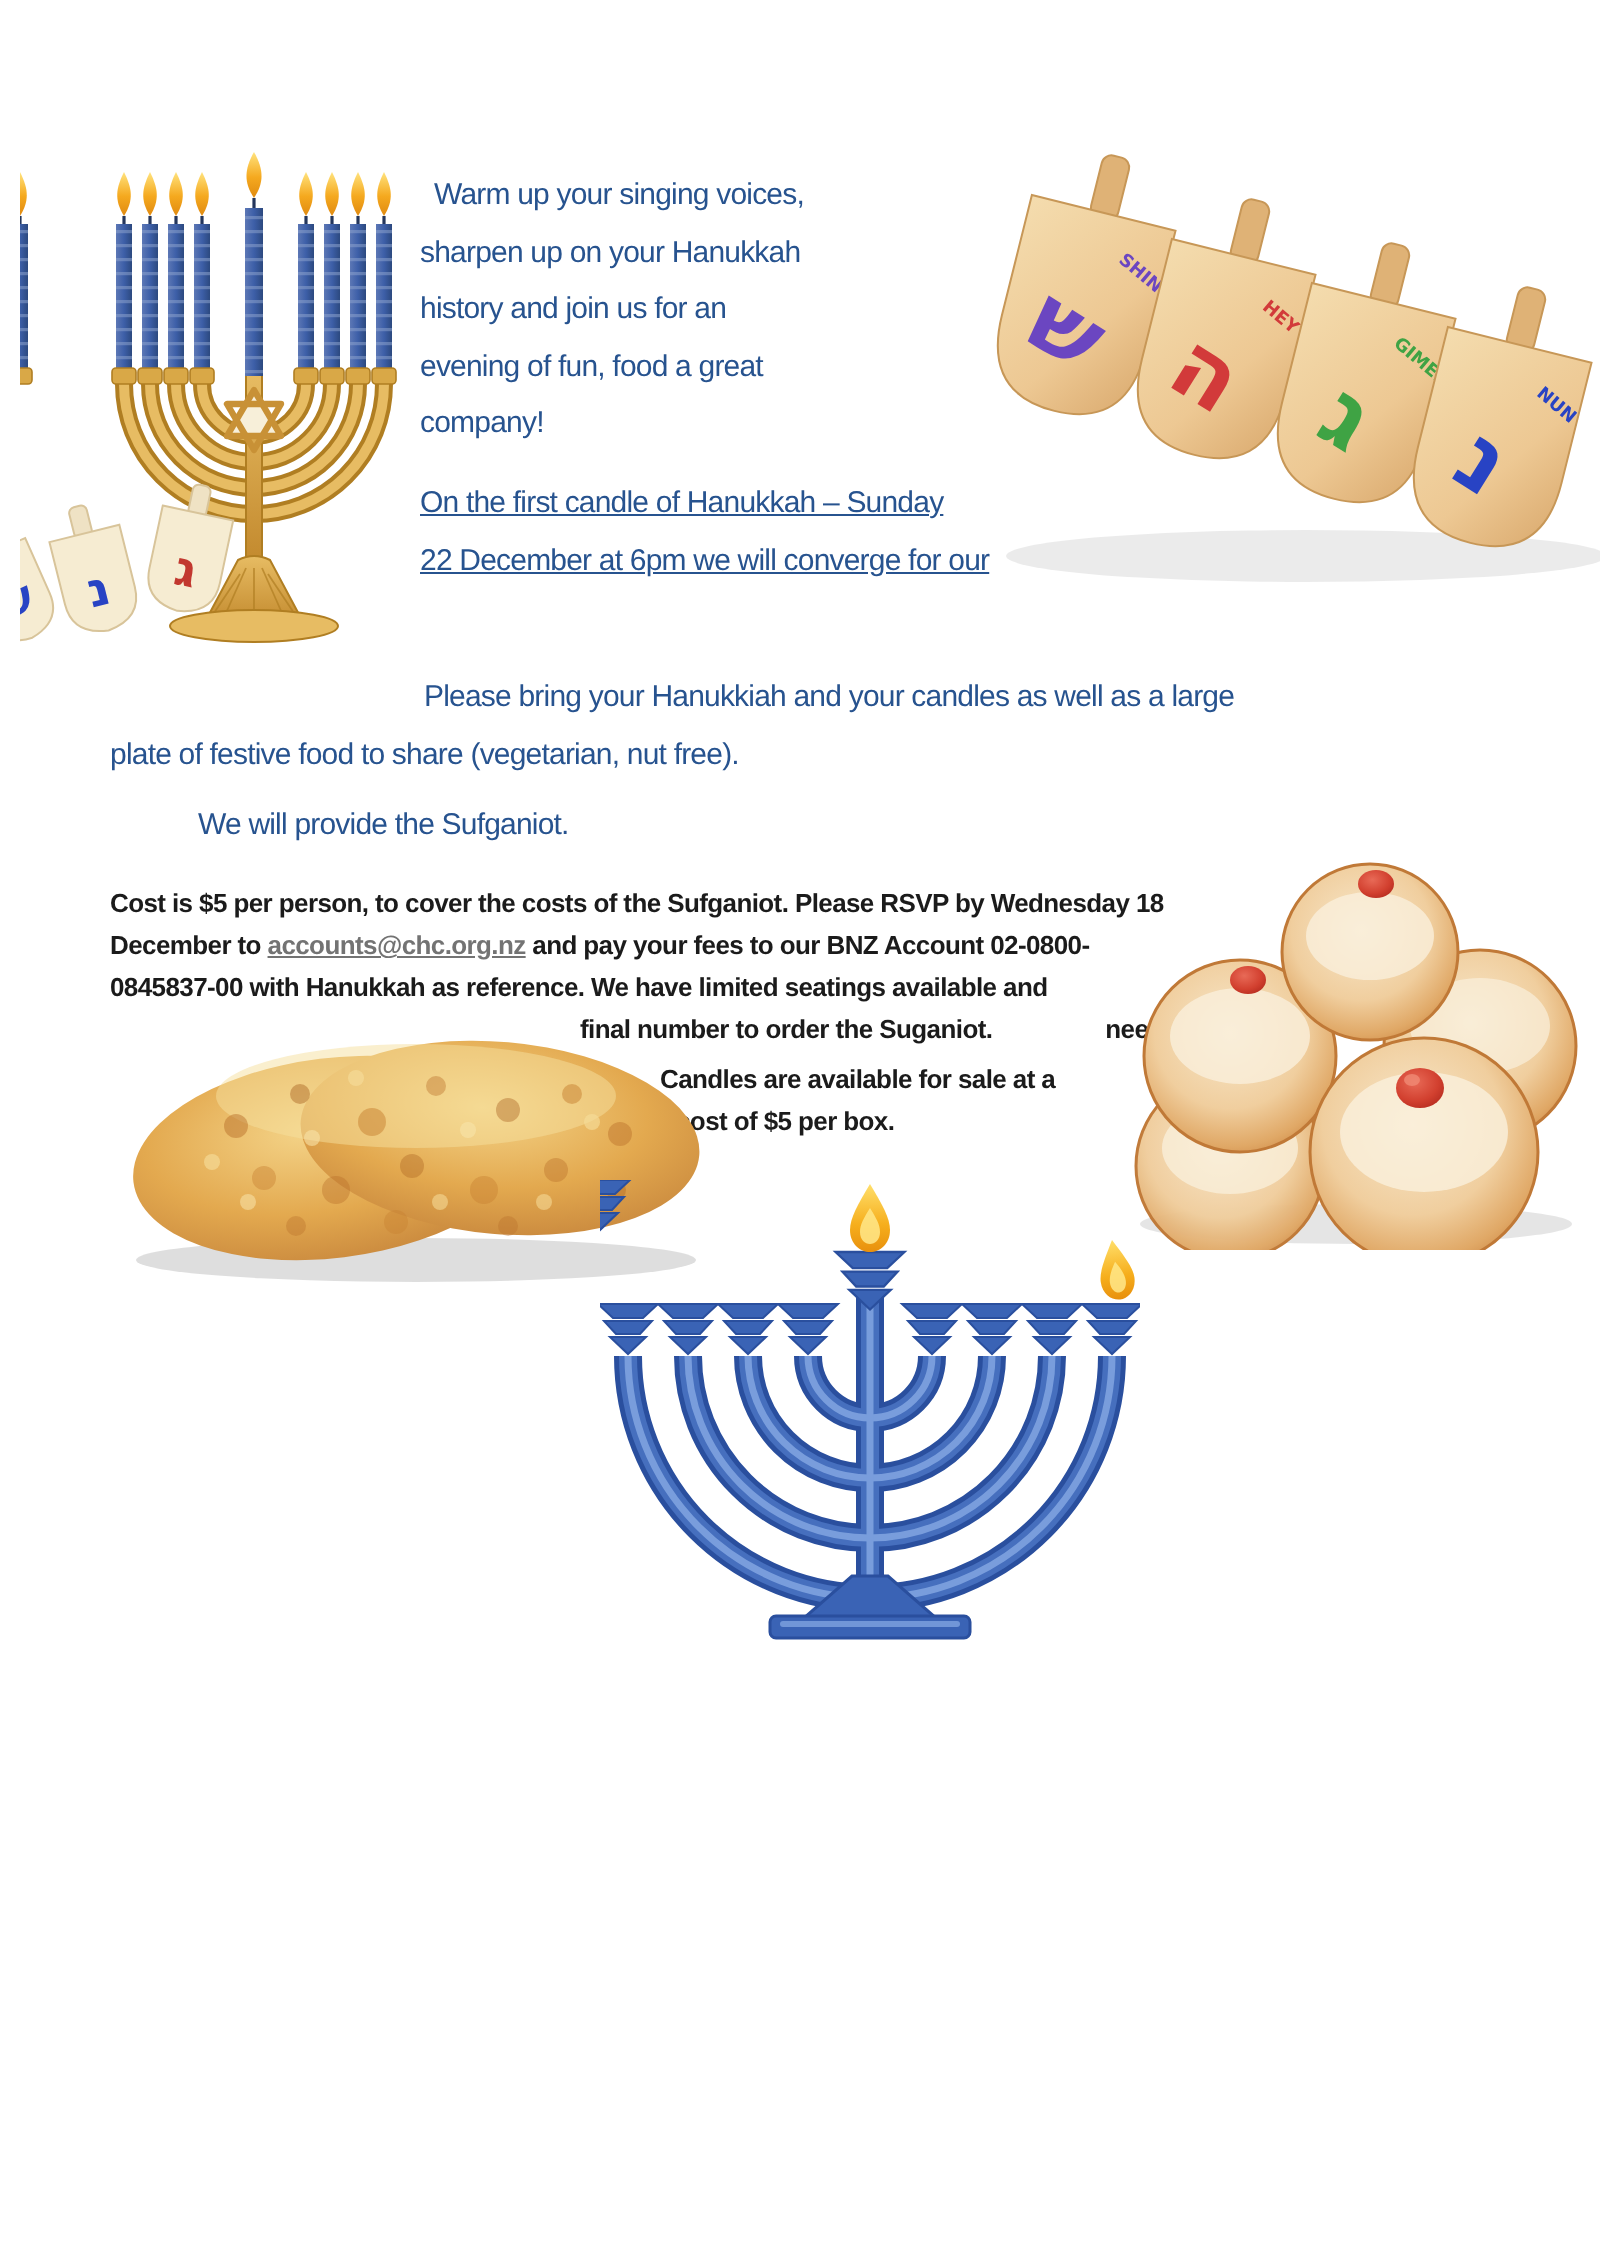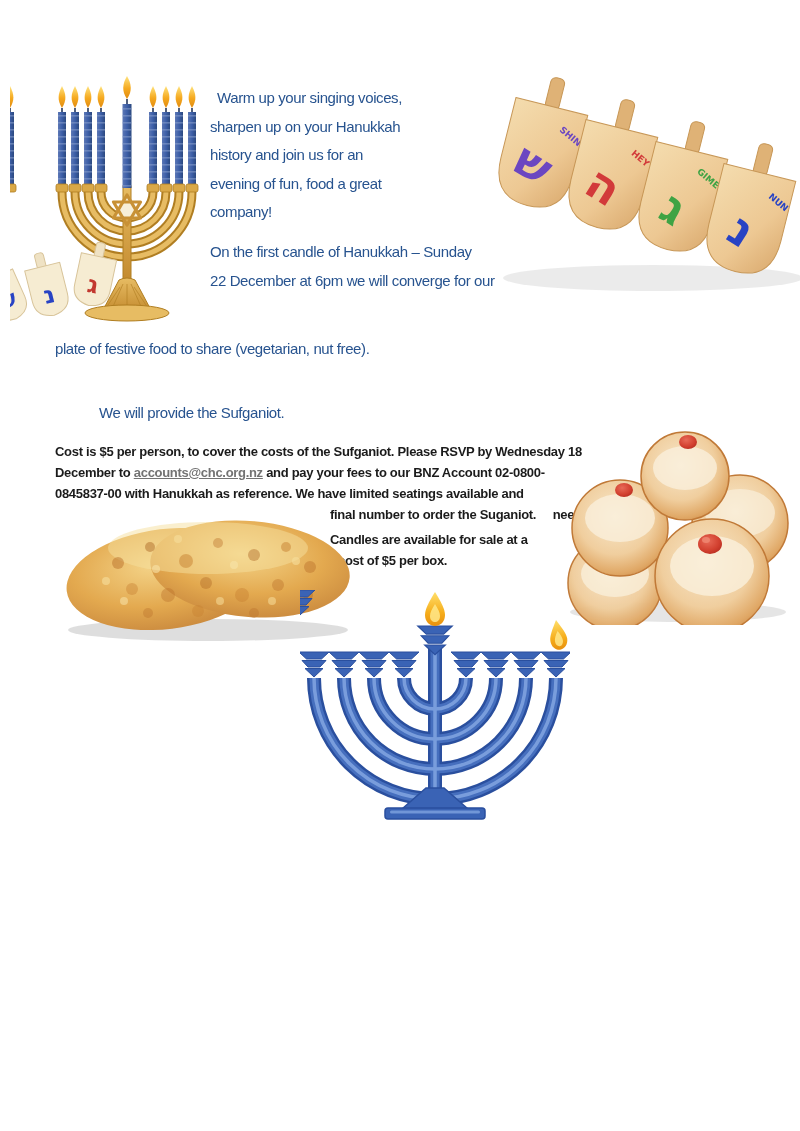--- a/index.html
+++ b/index.html
@@ -15,21 +15,21 @@
   }
   .blue-text .ln{white-space:nowrap;}
   .intro .ln:first-child{padding-left:7px;}
   .bring .ln1{padding-left:157px;}
   .bold-text{
     color:#1b1b1b;font-size:13px;font-weight:700;letter-spacing:-0.3px;
     line-height:21px;white-space:nowrap;
   }
   .email-link{color:#737373;text-decoration:underline;cursor:pointer;}
   .ln4{position:relative;text-align:right;}
-  .ln4 .right-part{position:absolute;left:235px;top:0;margin-left:40px;}
+  .ln4 .right-part{position:absolute;left:235px;top:0;}
   .candles-note .ln2{padding-left:8px;}
   svg text{font-family:"DejaVu Sans", sans-serif;}
 </style>
 </head>
 <body>
 
 <div id="page">
 
   <svg class="abs" style="left:10px;top:68px;" width="220" height="255" viewBox="0 0 220 255">
     <defs>
@@ -167,26 +167,27 @@
   </svg>
 
   <div class="abs blue-text intro" style="left:210px;top:84px;">
     <div class="ln">Warm up your singing voices,</div>
     <div class="ln">sharpen up on your Hanukkah</div>
     <div class="ln">history and join us for an</div>
     <div class="ln">evening of fun, food a great</div>
     <div class="ln">company!</div>
   </div>
 
-  <div class="abs blue-text" style="left:210px;top:238px;">
+  <div class="abs blue-text" style="left:210px;top:238px;text-decoration:underline;">
     <div class="ln">On the first candle of Hanukkah – Sunday</div>
     <div class="ln">22 December at 6pm we will converge for our</div>
   </div>
 
   <div class="abs blue-text bring" style="left:55px;top:335px;">
+    <div class="ln ln1">Please bring your Hanukkiah and your candles as well as a large</div>
     <div class="ln">plate of festive food to share (vegetarian, nut free).</div>
   </div>
 
   <div class="abs blue-text" style="left:55px;top:399px;margin-left:44px;">We will provide the Sufganiot.</div>
 
   <div class="abs bold-text" style="left:55px;top:441px;">
     <div>Cost is $5 per person, to cover the costs of the Sufganiot. Please RSVP by Wednesday 18</div>
     <div>
       <span>December to </span><a class="email-link">accounts@chc.org.nz</a><span> and pay your fees to our BNZ Account 02-0800-</span>
     </div>

